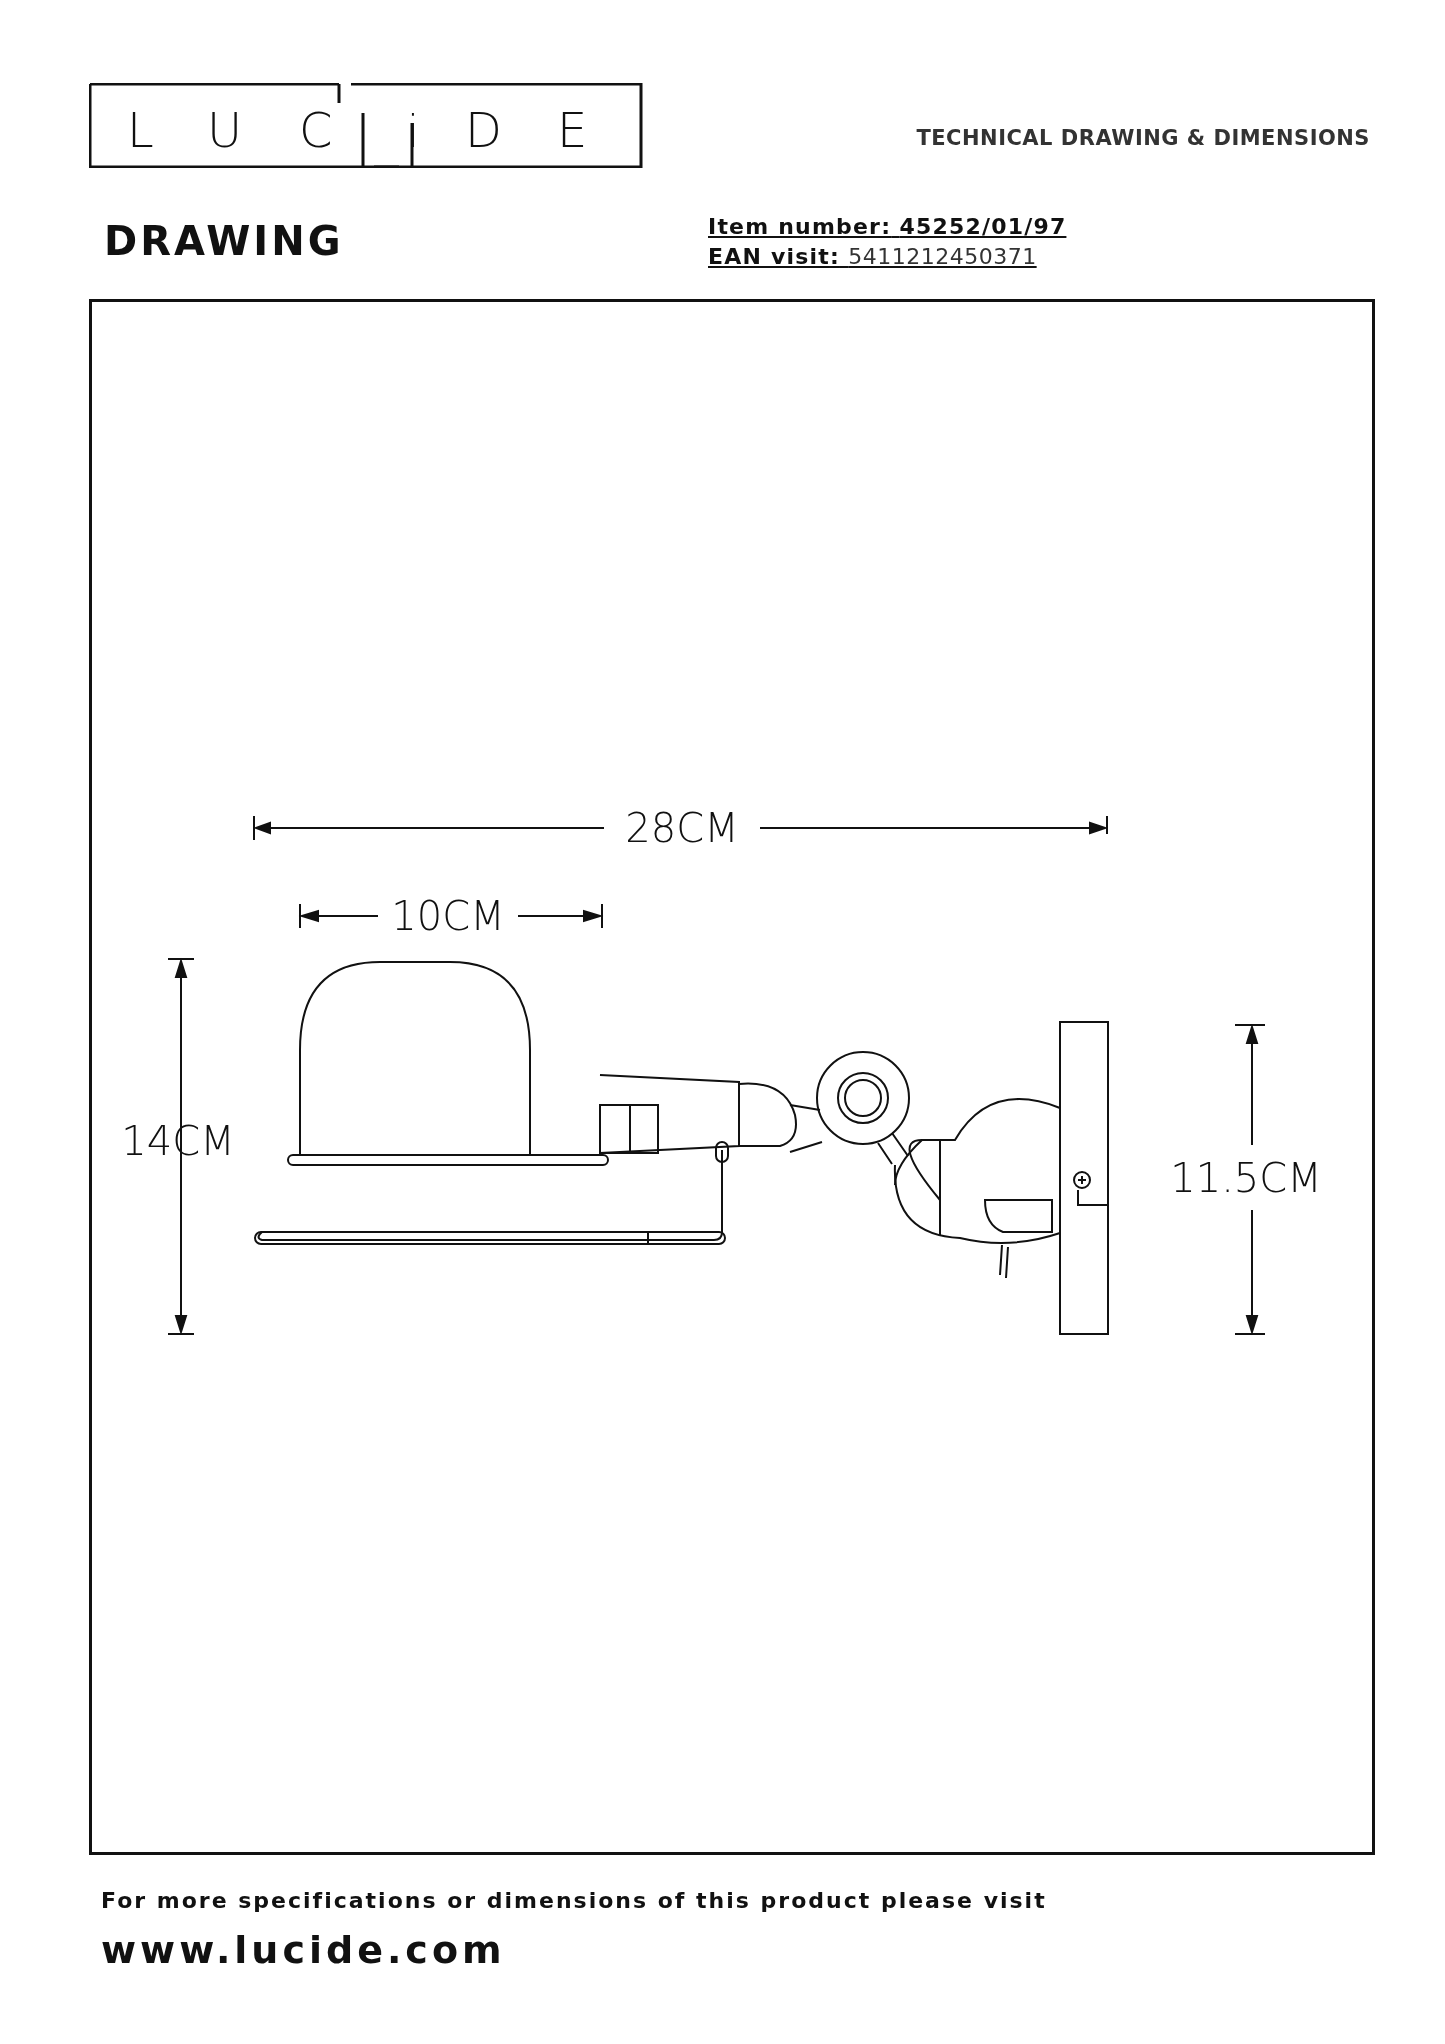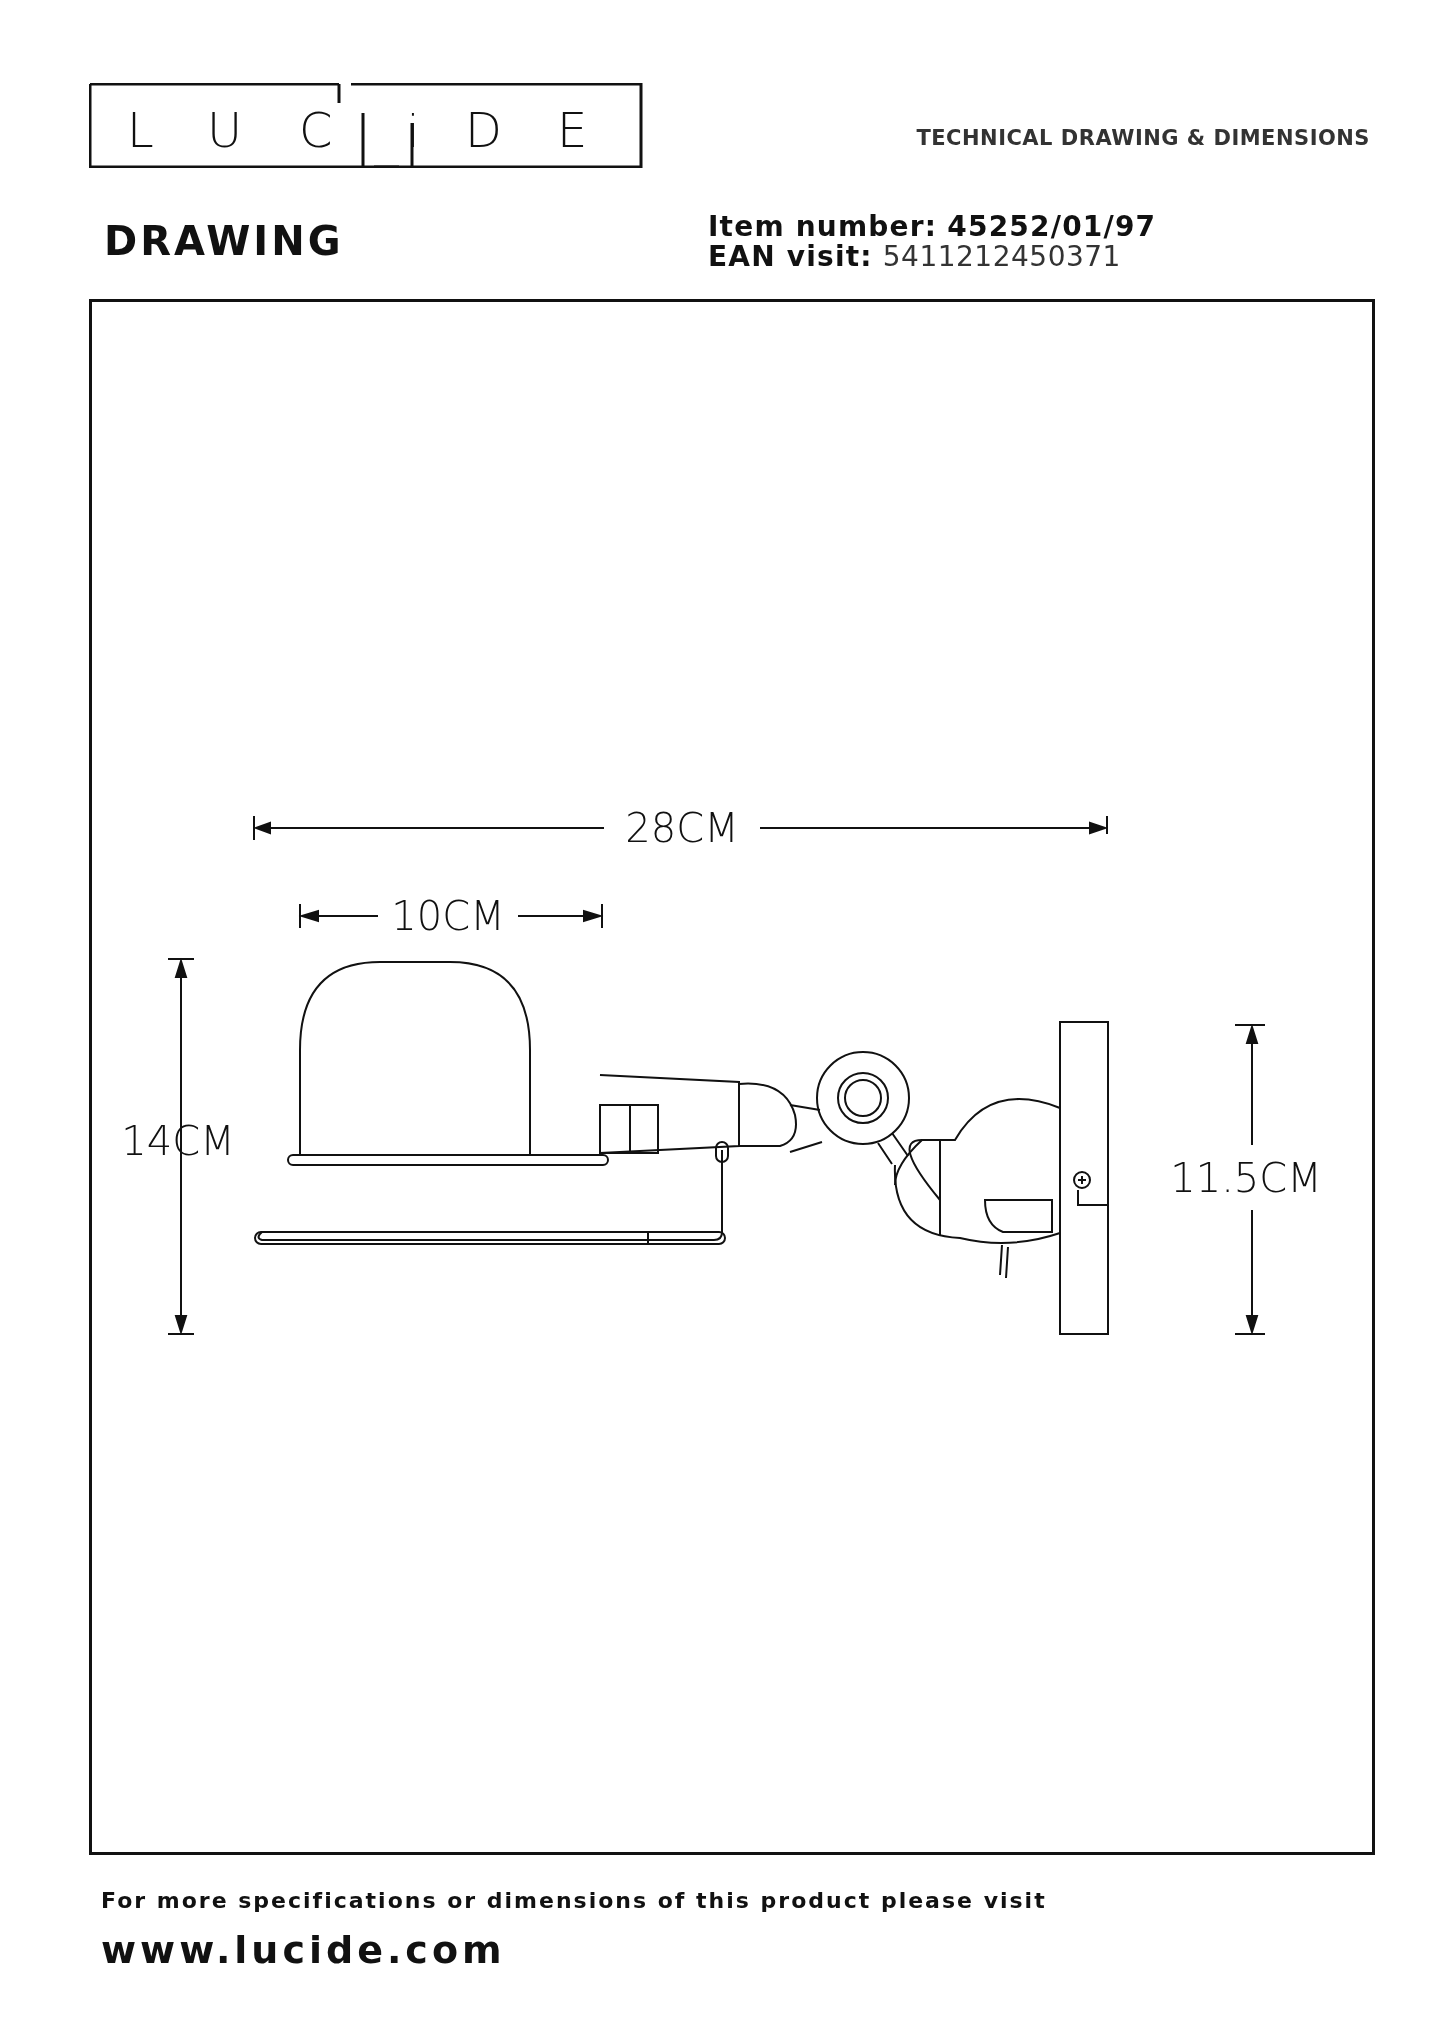--- a/index.html
+++ b/index.html
@@ -1,21 +1,21 @@
 <!DOCTYPE html>
 <html><head>
 <meta charset="utf-8">
 <style>
   html,body{margin:0;padding:0;background:#fff;}
   body{width:1445px;height:2044px;position:relative;overflow:hidden;font-family:"DejaVu Sans",sans-serif;color:#111;}
   .abs{position:absolute;}
   .logo{left:89px;top:83px;width:555px;height:85px;}
   .tech{right:75px;top:86px;font-size:21px;letter-spacing:0.5px;color:#333;font-weight:700;margin-top:40px;}
   .title{left:104px;top:218px;font-size:40px;font-weight:bold;letter-spacing:3px;}
-  .meta{left:708px;top:212px;font-size:28px;line-height:30px;letter-spacing:1.2px;}
+  .meta{left:708px;top:212px;font-size:22px;line-height:30px;letter-spacing:1.2px;text-decoration:underline;}
   .meta b{font-weight:bold;}
   .meta .v{font-weight:normal;color:#333;letter-spacing:0.5px;text-align:right;}
   .frame{left:89px;top:299px;width:1286px;height:1556px;border:3px solid #111;box-sizing:border-box;}
   .drawing{left:0;top:0;width:1445px;height:2044px;}
   .foot1{left:101px;top:1888px;font-size:22px;font-weight:bold;letter-spacing:2px;}
   .foot2{left:101px;top:1928px;font-size:38px;font-weight:bold;letter-spacing:4px;}
   .dim{font-family:"DejaVu Sans",sans-serif;font-weight:300;fill:#111;}
 </style>
 </head>
 <body>

